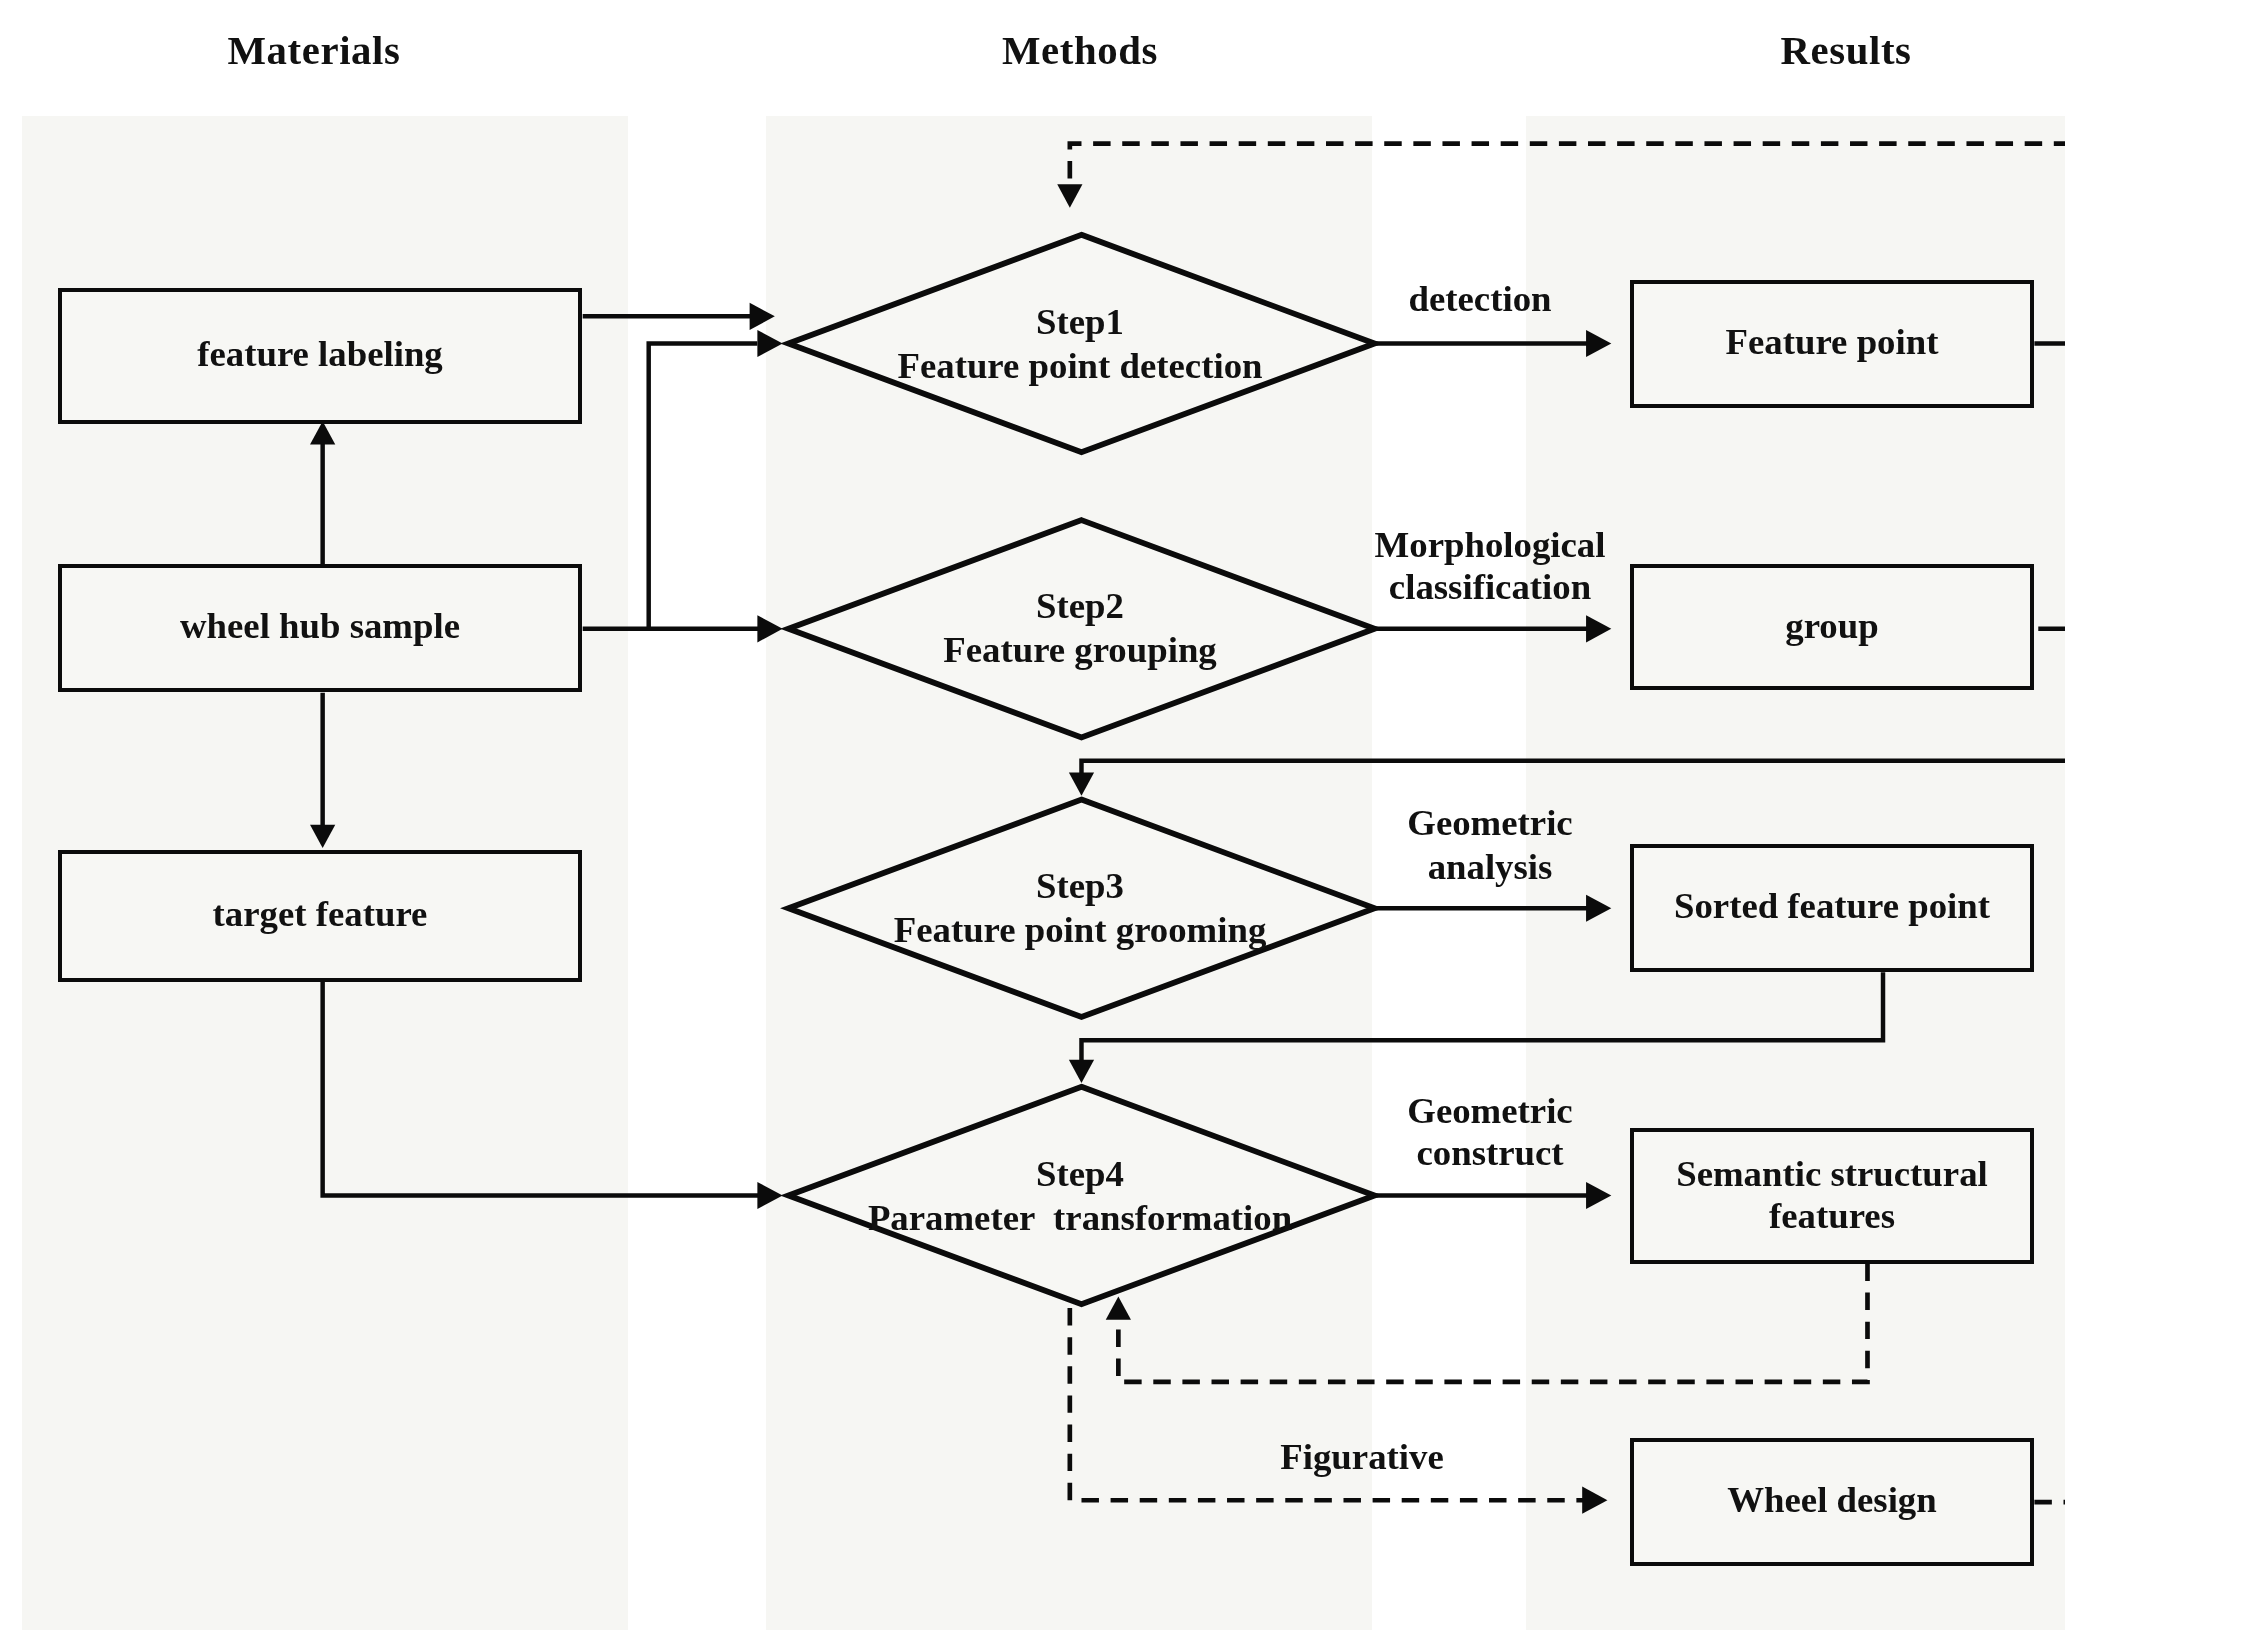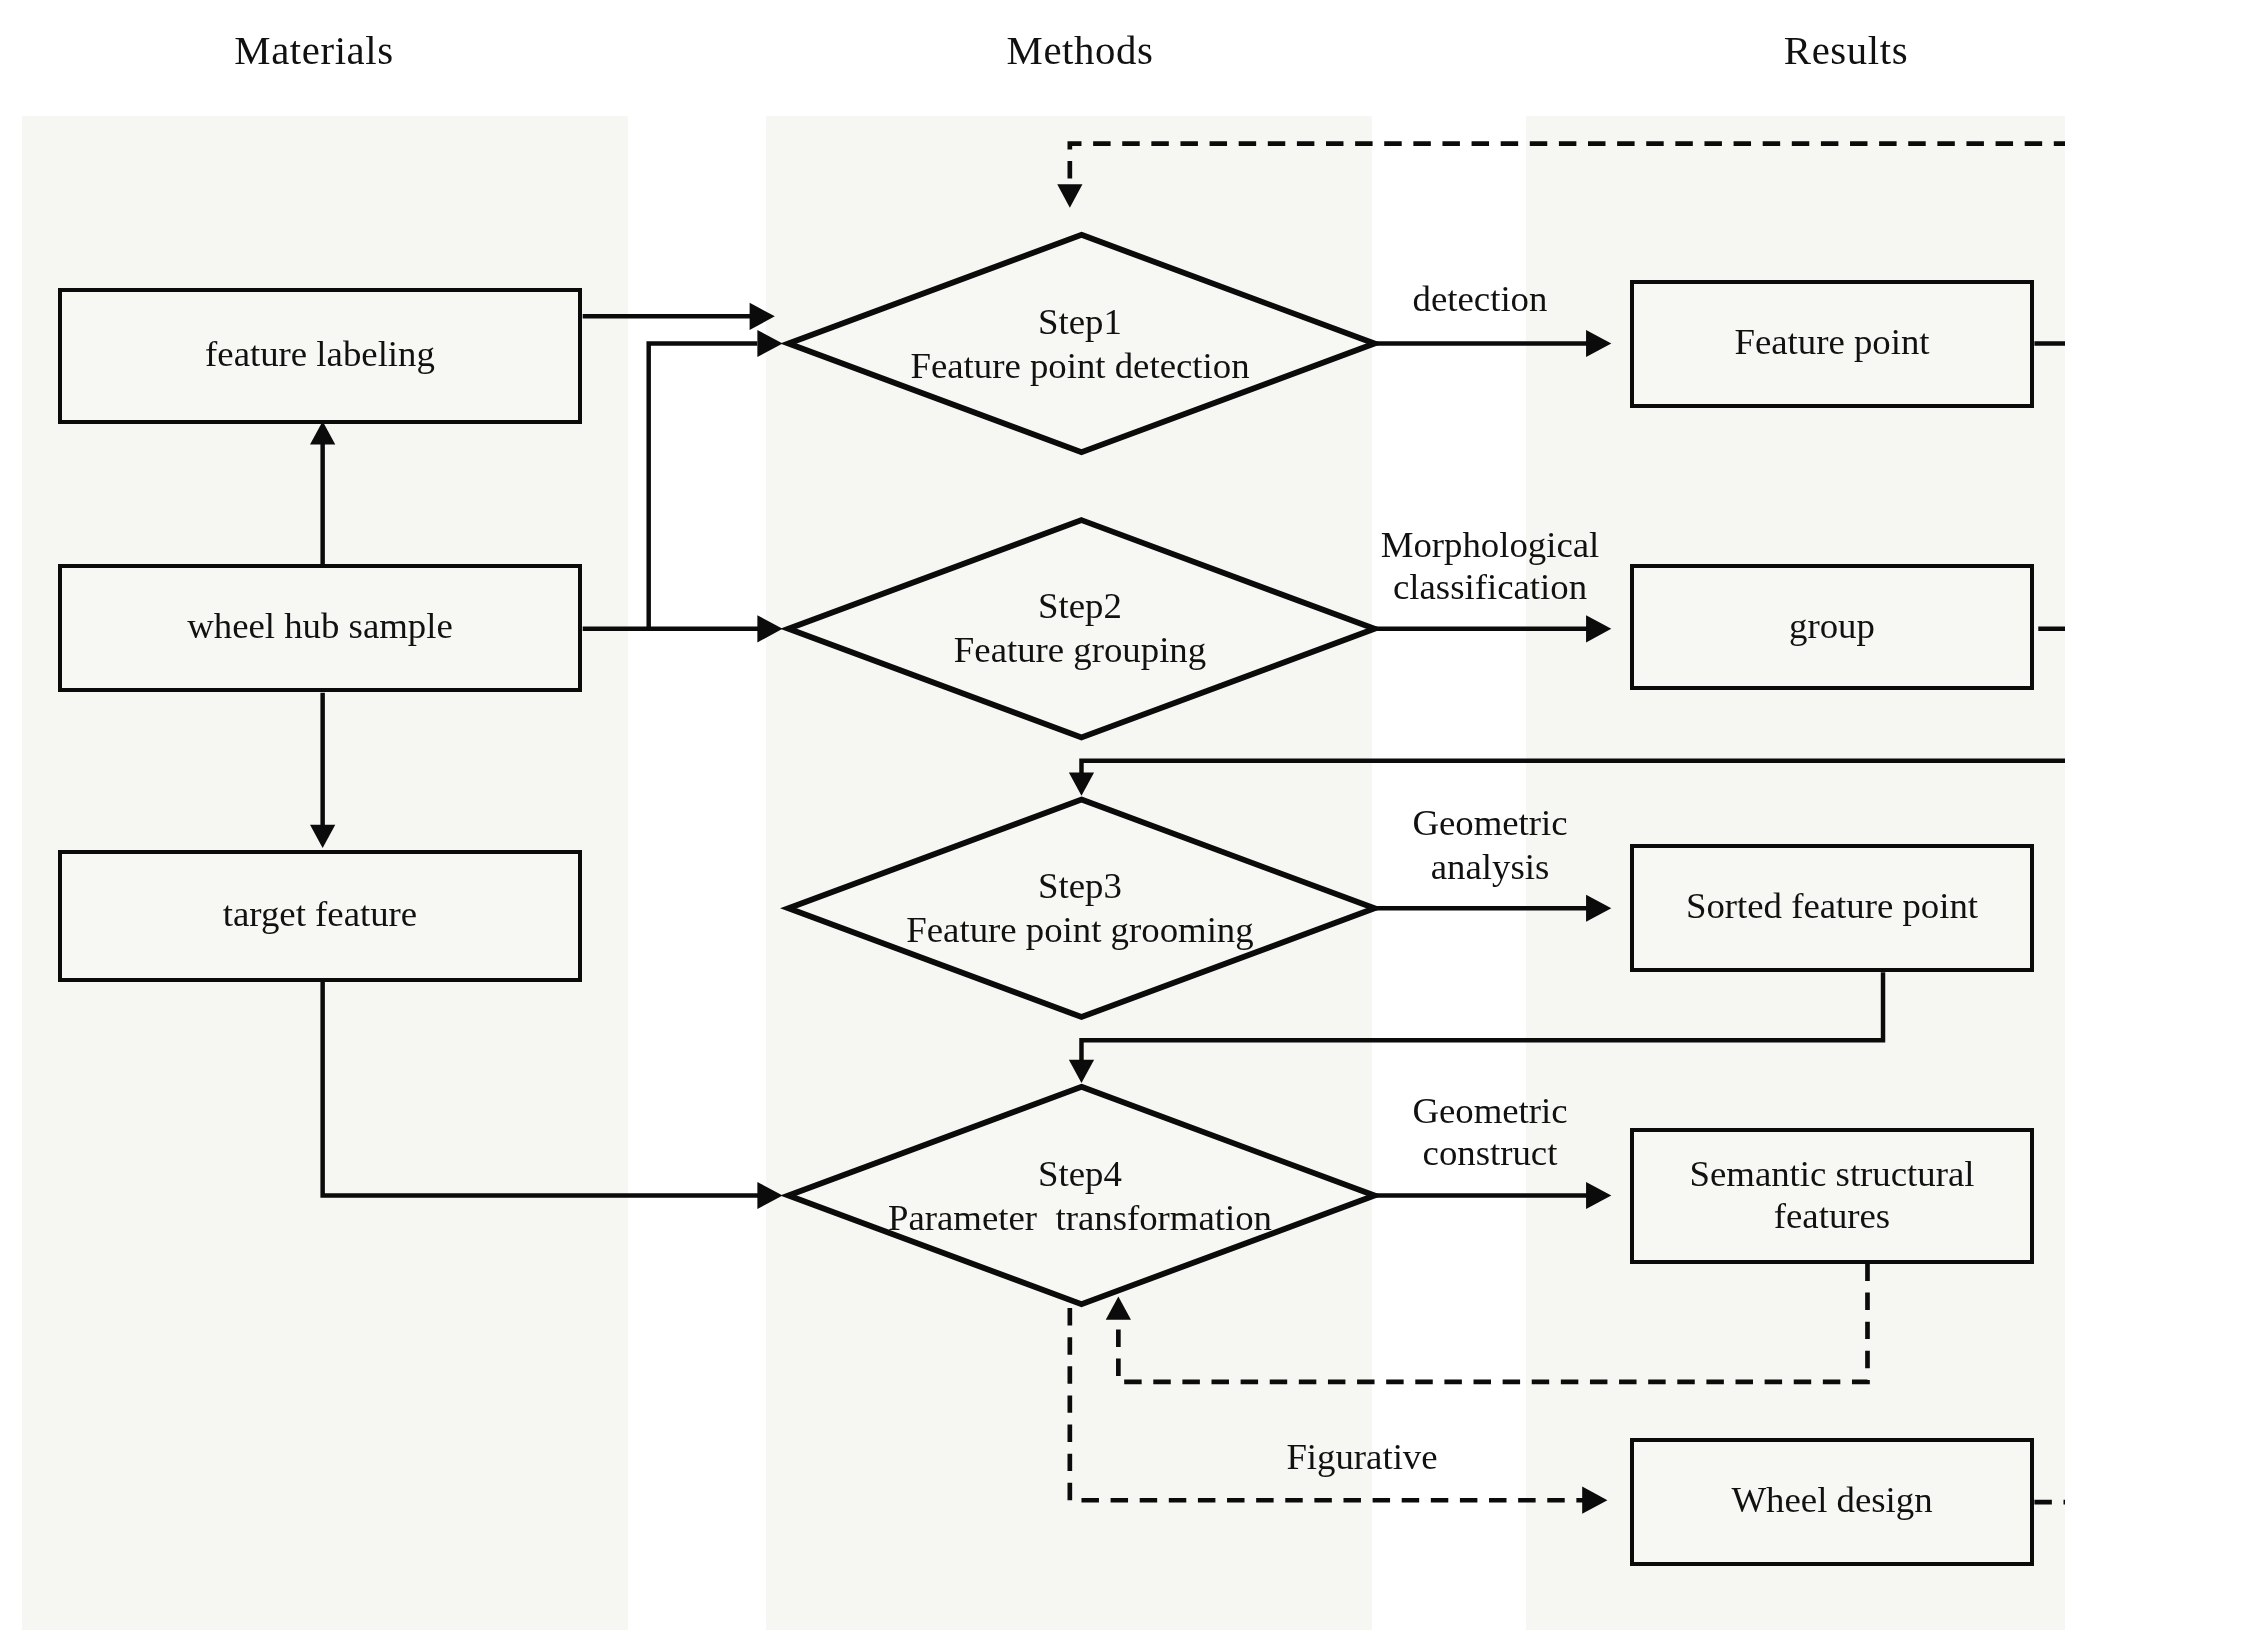--- a/index.html
+++ b/index.html
@@ -1,16 +1,16 @@
 <!DOCTYPE html>
 <html><head>
 <meta charset="utf-8">
 <style>
   html,body{margin:0;padding:0;background:#ffffff;}
-  .viewport{position:relative;width:2065px;height:1638px;overflow:hidden;background:#ffffff;}
+  .viewport{position:relative;width:2065px;height:1638px;overflow:hidden;background:#ffffff;font-weight:bold;}
   .stage{position:absolute;left:0;top:0;width:1130px;height:819px;
          transform:scale(2);transform-origin:0 0;
          font-family:"Liberation Serif","DejaVu Serif",serif;color:#111111;}
   .band{position:absolute;top:58px;height:757px;background:#f6f6f3;}
   .band.materials{left:10.7px;width:303px;}
   .band.methods{left:383px;width:303px;}
   .band.results{left:763px;width:311px;}
   .col-header{position:absolute;top:13.6px;transform:translateX(-50%);
               font-size:20.4px;letter-spacing:0.3px;white-space:nowrap;}
   svg.wires{position:absolute;left:0;top:0;width:1130px;height:819px;}

